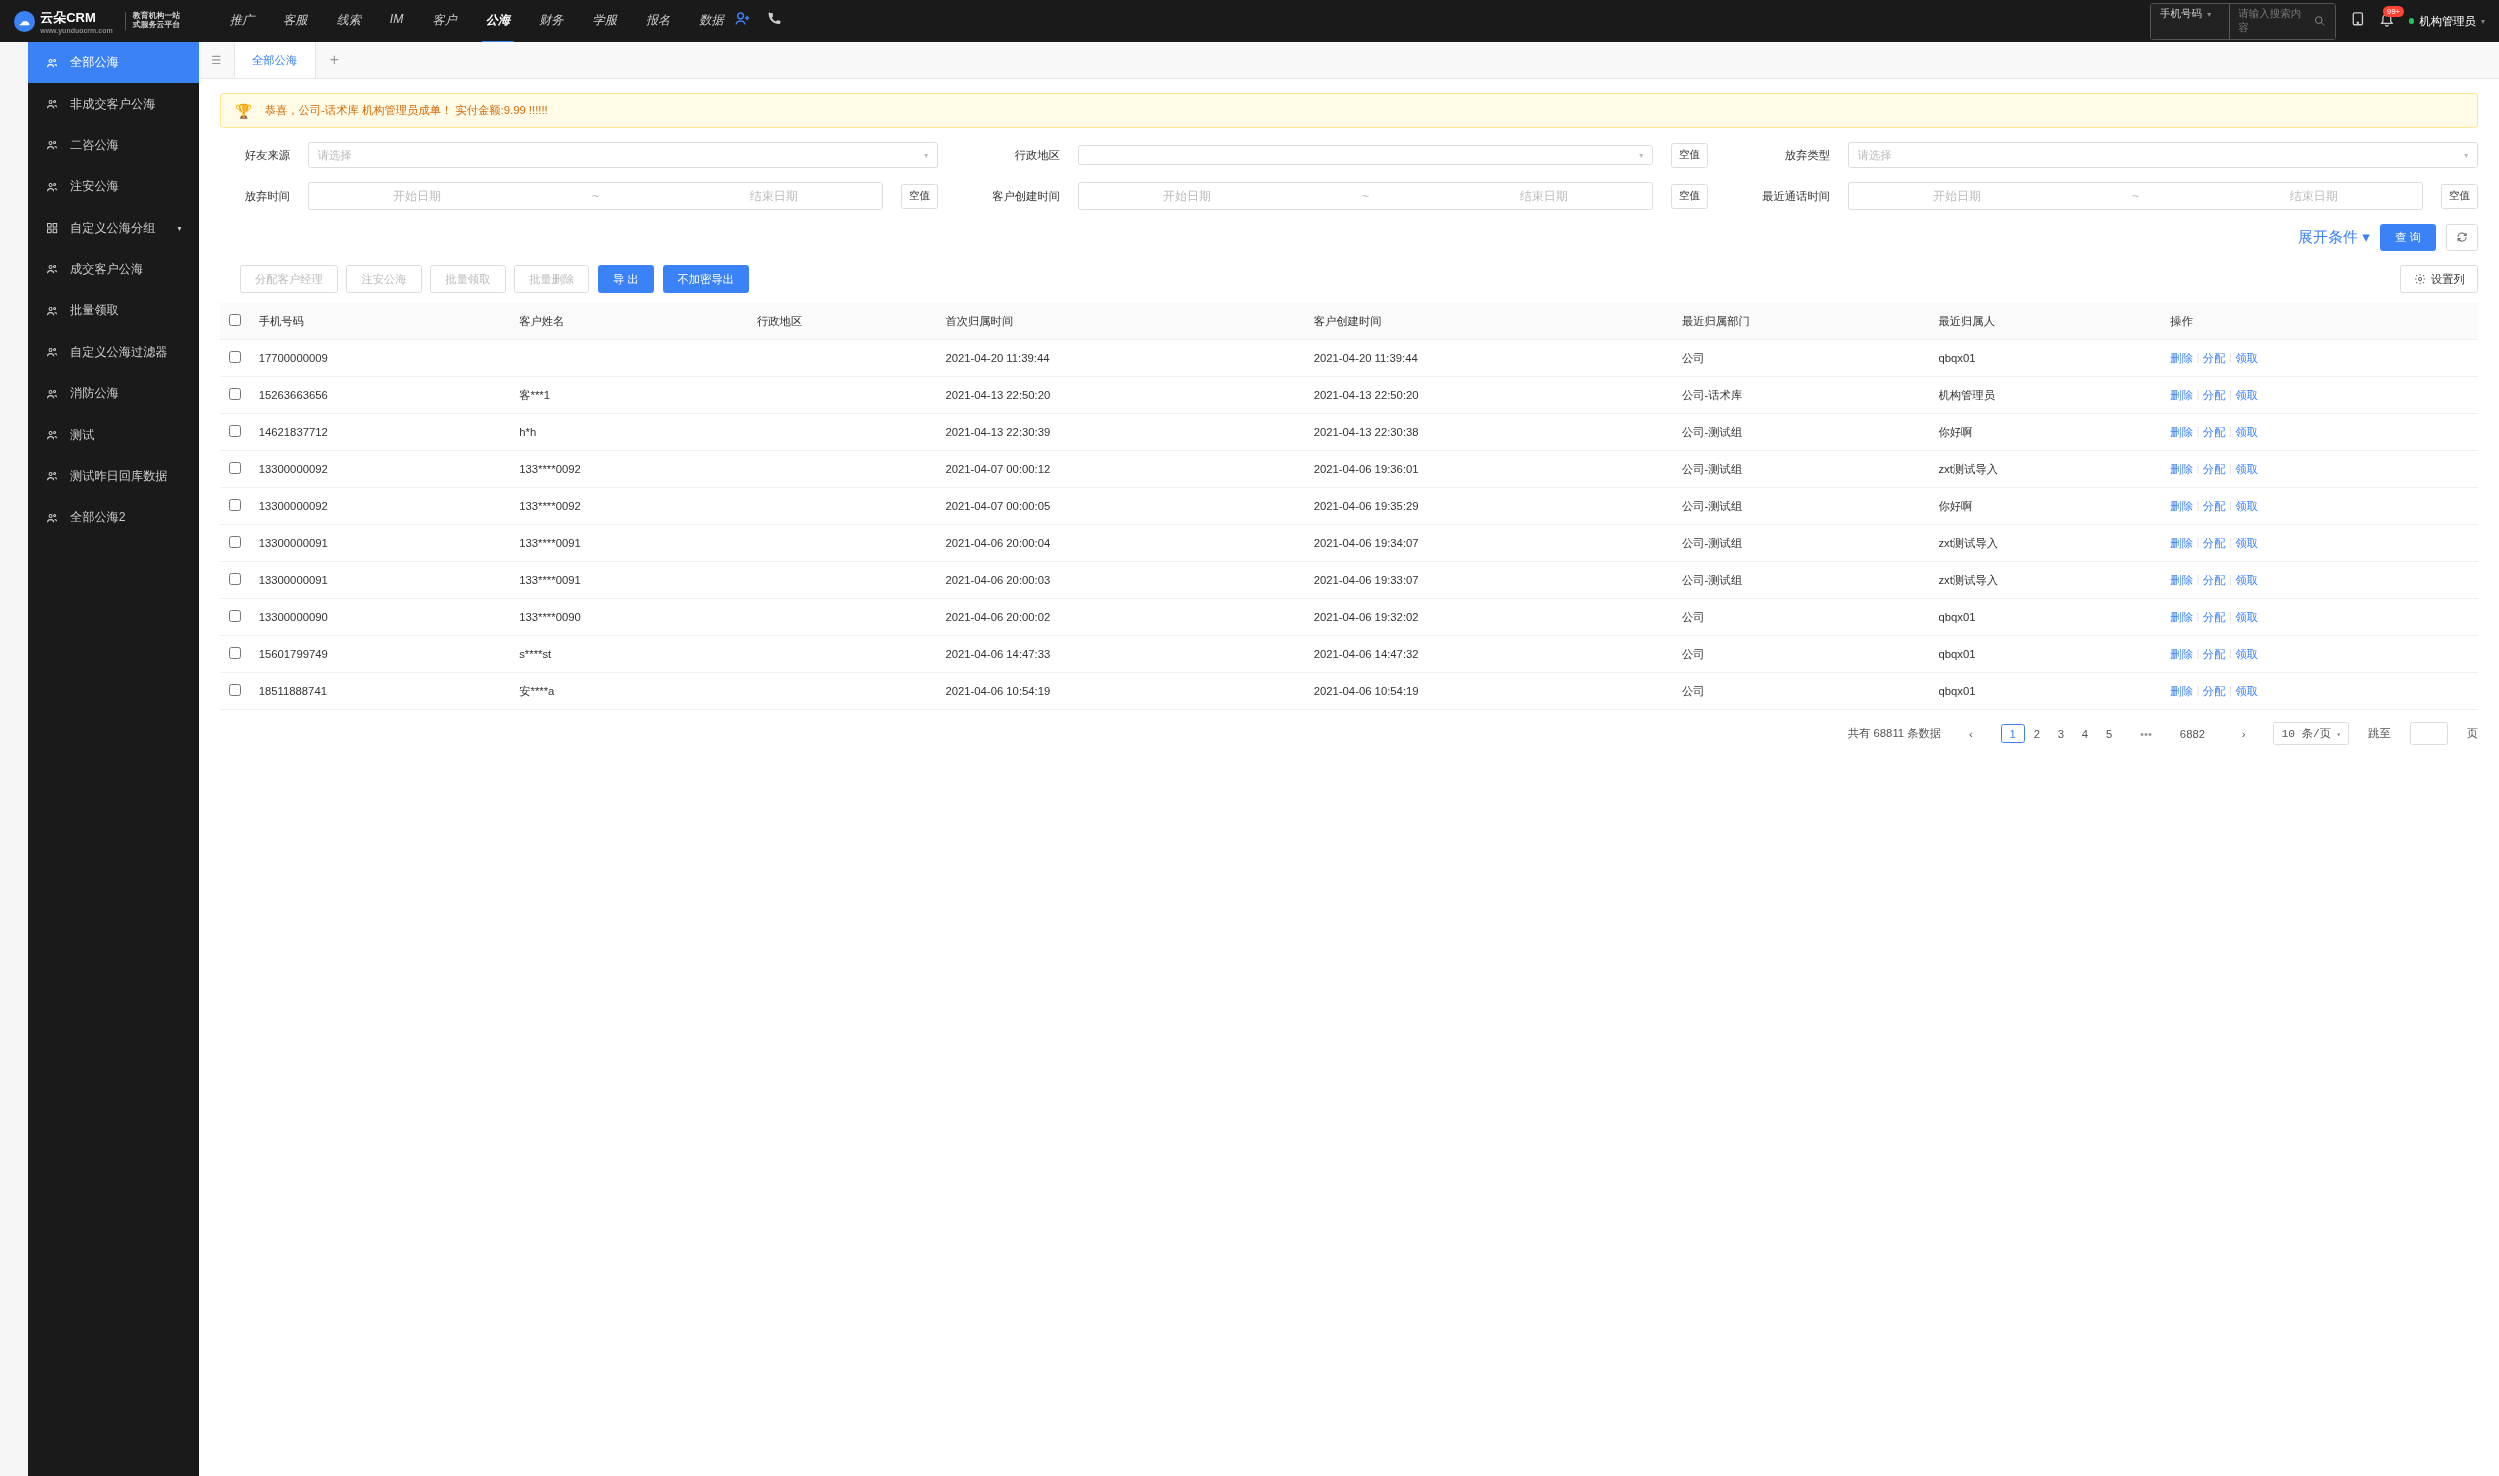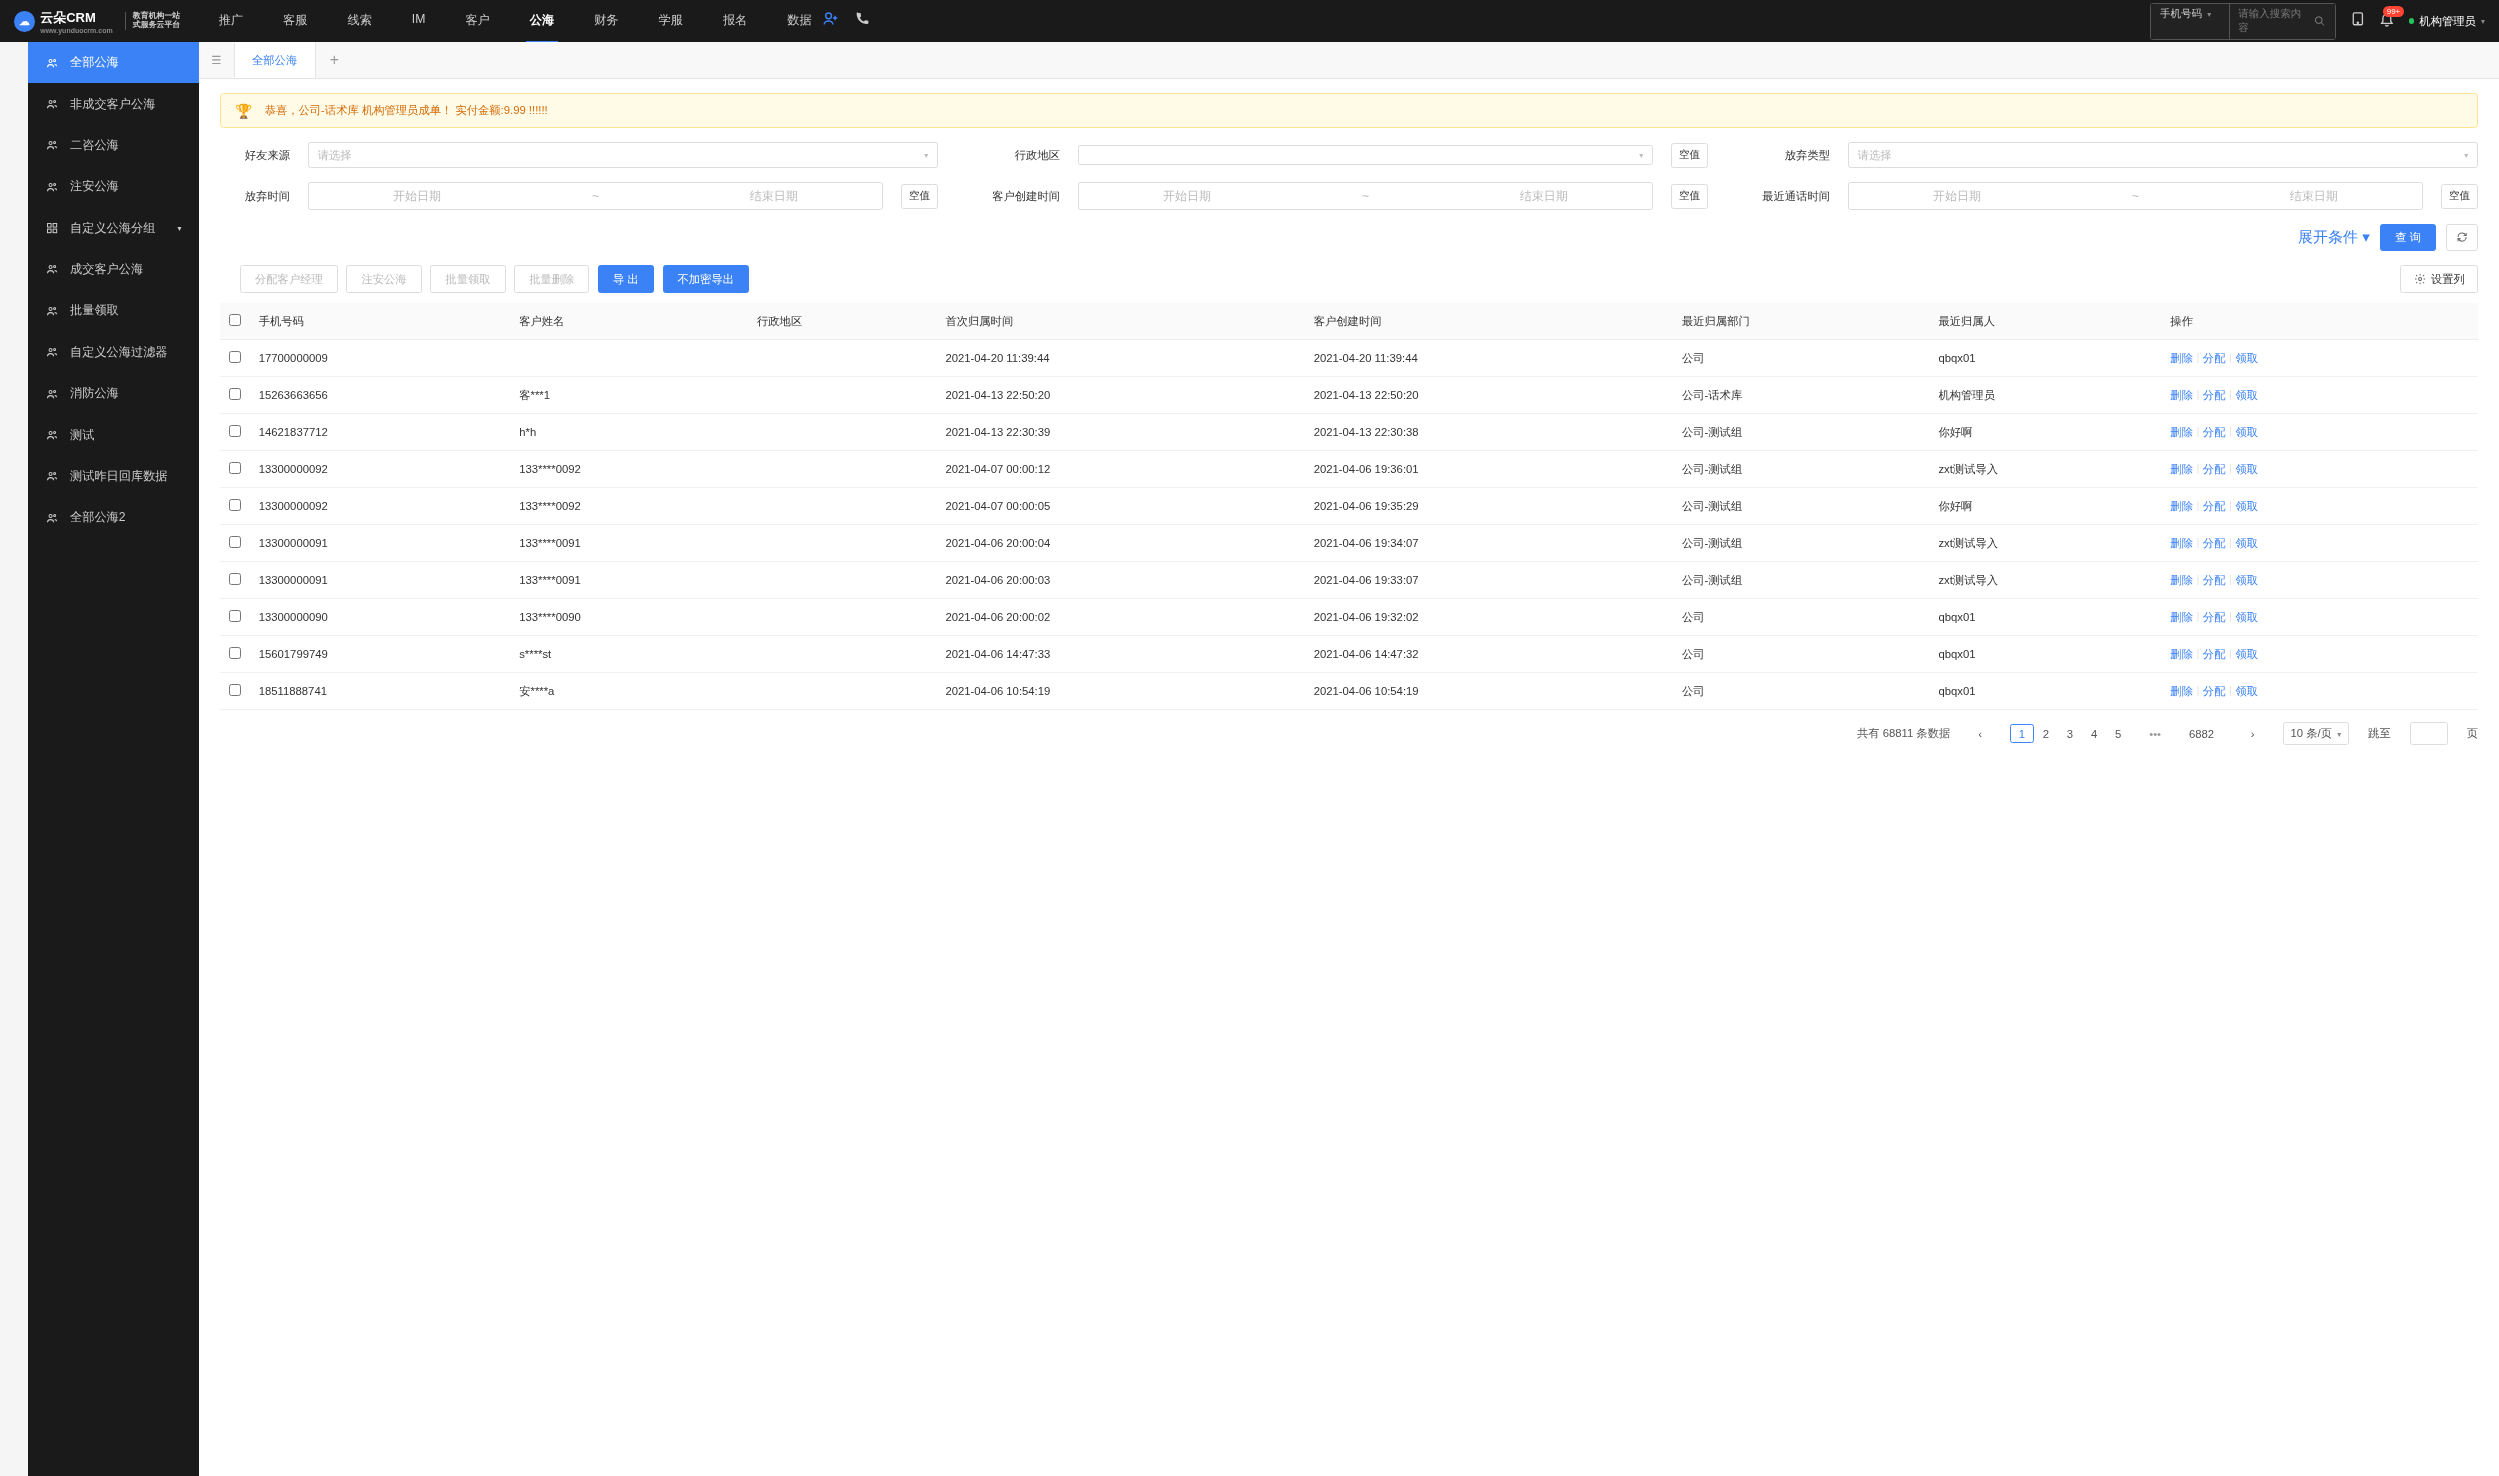--- a/index.html
+++ b/index.html
@@ -1,21 +1,21 @@
 <!DOCTYPE html>
 <html style="font-size:14px"><head>
 <meta charset="utf-8">
 <style>
 * { margin:0; padding:0; box-sizing:border-box; font-family:-apple-system,"PingFang SC","Microsoft YaHei",sans-serif; }
 body { background:#f5f5f5; font-size:11.3px; color:#333; }
 .header { height:42px; background:#1a1a1a; color:#fff; display:flex; align-items:center; padding:0 14px; }
 .logo { font-size:13px; font-weight:bold; color:#fff; display:flex; align-items:center; gap:5.2px; }
 .logo-icon { width:21px; height:21px; background:#3b82f6; border-radius:50%; display:inline-flex; align-items:center; justify-content:center; font-size:10.5px;}
 .logo-sub { font-size:7.9px; line-height:1.1; margin-left:7px; border-left:0.9px solid #555; padding-left:7px; color:#ccc;}
-.nav { display:flex; gap:33px; margin-left:35px; }
+.nav { display:flex; gap:22px; margin-left:46px;font-style:italic; }
 .nav-item { color:#ccc; cursor:pointer; font-size:12.2px; padding:12.2px 3.5px;}
 .nav-item.active { color:#fff; font-weight:600; border-bottom:1.7px solid #3b82f6;}
 .nav-icon { color:#3b82f6; font-size:15.7px; cursor:pointer; padding:0 7px;}
 .header-right { margin-left:auto; display:flex; align-items:center; gap:14px; }
 .search-group { display:flex; border:0.9px solid #555; border-radius:2.6px; }
 .search-sel { background:#222; color:#ccc; padding:3.5px 17.5px 3.5px 8.7px; font-size:10.5px; border-right:0.9px solid #555; position:relative;}
 .search-inp { background:#222; color:#ccc; padding:3.5px 8.7px; font-size:10.5px; width:105px; display:flex; align-items:center; gap:7px;}
 .hdr-icon { color:#ccc; font-size:15.7px; cursor:pointer; position:relative;}
 .badge { position:absolute; top:-5.2px; right:-8.7px; background:#f43; color:#fff; font-size:7.9px; border-radius:7px; padding:0.9px 3.5px;}
 .user { display:flex; align-items:center; gap:5.2px; color:#fff; font-size:11.3px;}
@@ -54,21 +54,21 @@
 .chk { width:30px; text-align:center;}
 .op-col { position:sticky; right:0; background:#fff; box-shadow:-1.7px 0 3.5px rgba(0,0,0,0.05);}
 th.op-col{ background:#fafafa;}
 .op-links { display:flex; gap:3.5px; }
 .op-link { color:#3b82f6; cursor:pointer;}
 .op-sep { color:#e5e5e5;}
 .pagination { display:flex; justify-content:flex-end; align-items:center; gap:19px; padding:12.2px 0; font-size:11.3px; color:#555;}
 .pg { padding:2.6px 7.9px; border:0.9px solid transparent; cursor:pointer; border-radius:2.6px;}
 .pg.active { border-color:#3b82f6; color:#3b82f6;}
 .pg-dots{ color:#999;}
-.pg-sel { border:0.9px solid #ddd; padding:2.6px 7px; border-radius:2.6px;}
+.pg-sel { border:0.9px solid #ddd; padding:2.6px 7px; border-radius:2.6px;font-family:Liberation Mono, monospace;}
 .pg-inp { border:0.9px solid #ddd; width:38px; padding:2.6px 4.4px; border-radius:2.6px; text-align:center;}
 input[type=checkbox]{ width:12.2px; height:12.2px;}
 .caret::after{content:"▾"; font-size:7.9px; color:#888; margin-left:5.2px;}
 .table-wrap{ position:relative; overflow-x:auto;}
 </style>
 </head>
 <body>
 
 <div class="header">
   <div class="logo">

